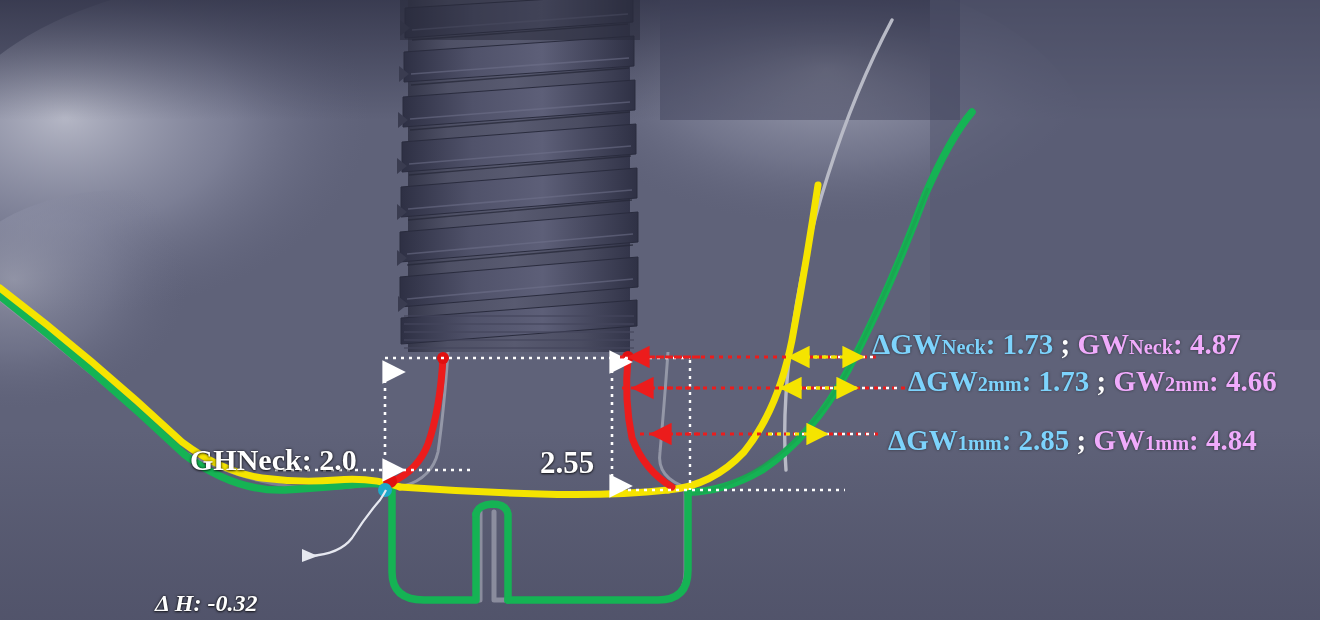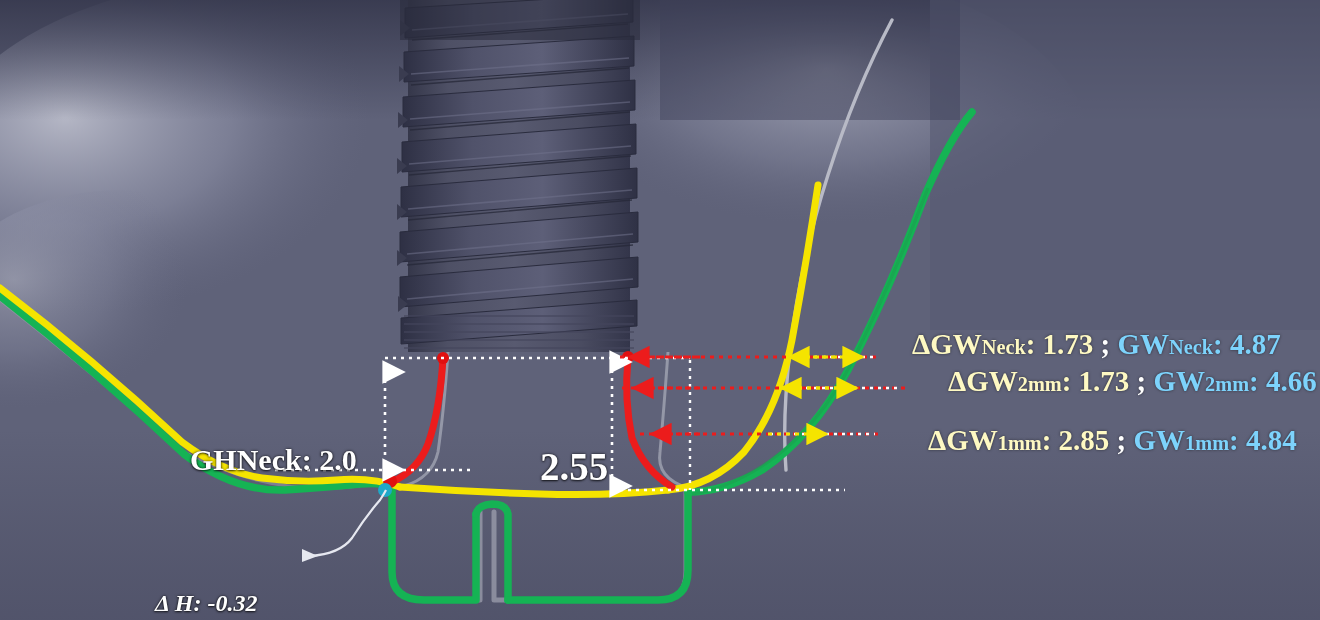--- a/index.html
+++ b/index.html
@@ -39,22 +39,22 @@
   .gw-row {
     position: absolute;
     white-space: nowrap;
     font-family: "Liberation Serif", serif;
     font-weight: bold;
     font-size: 29px;
     line-height: 1;
     text-shadow: 0 0 3px rgba(0,0,0,0.55);
     pointer-events: none;
   }
-  .gw-delta { color: #fef9c3; margin-left: 40px; }
-  .gw-abs   { color: #7dd3fc; }
+  .gw-delta { color: #7dd3fc; }
+  .gw-abs   { color: #f0abfc; }
   .sub {
     font-size: 0.70em;
     vertical-align: baseline;
   }
   .semi { color: #ffffff; font-weight: bold; }
 </style>
 </head>
 <body>
 
 <div id="stage">
@@ -275,21 +275,21 @@
     <line x1="700" y1="357" x2="630" y2="357" stroke="#ec1c1c" stroke-width="2.8" stroke-dasharray="4 5" marker-end="url(#rArrow)"></line>
     <line x1="700" y1="388" x2="634" y2="388" stroke="#ec1c1c" stroke-width="2.8" stroke-dasharray="4 5" marker-end="url(#rArrow)"></line>
     <line x1="700" y1="434" x2="652" y2="434" stroke="#ec1c1c" stroke-width="2.8" stroke-dasharray="4 5" marker-end="url(#rArrow)"></line>
 
     <path d="M 310,556 Q 340,554 352,538 Q 366,516 380,500 Q 384,494 386,490" fill="none" stroke="#e6e8f0" stroke-width="2.2"></path>
     <path d="M 302,549 L 318,556 L 302,562 Z" fill="#e6e8f0"></path>
   </svg>
 
   <div class="ann ann-white" style="left:190px; top:398px; font-size:30px;">GHNeck:  2.0</div>
 
-  <div class="ann ann-white" style="left:540px; top:400px; font-size:39px;">2.55</div>
+  <div class="ann ann-white" style="left:540px; top:400px; font-size:31px;">2.55</div>
 
   <div class="ann ann-white" style="left:155px; top:544px; font-size:24px;font-style:italic;">Δ H: -0.32</div>
 
   <div class="gw-row" style="left:872px; top:330px;">
     <span class="gw-delta"><span>ΔGW</span><span class="sub">Neck</span>: <span>1.73</span></span>
     <span class="semi">;</span>
     <span class="gw-abs"><span>GW</span><span class="sub">Neck</span>: <span>4.87</span></span>
   </div>
 
   <div class="gw-row" style="left:908px; top:367px;">

